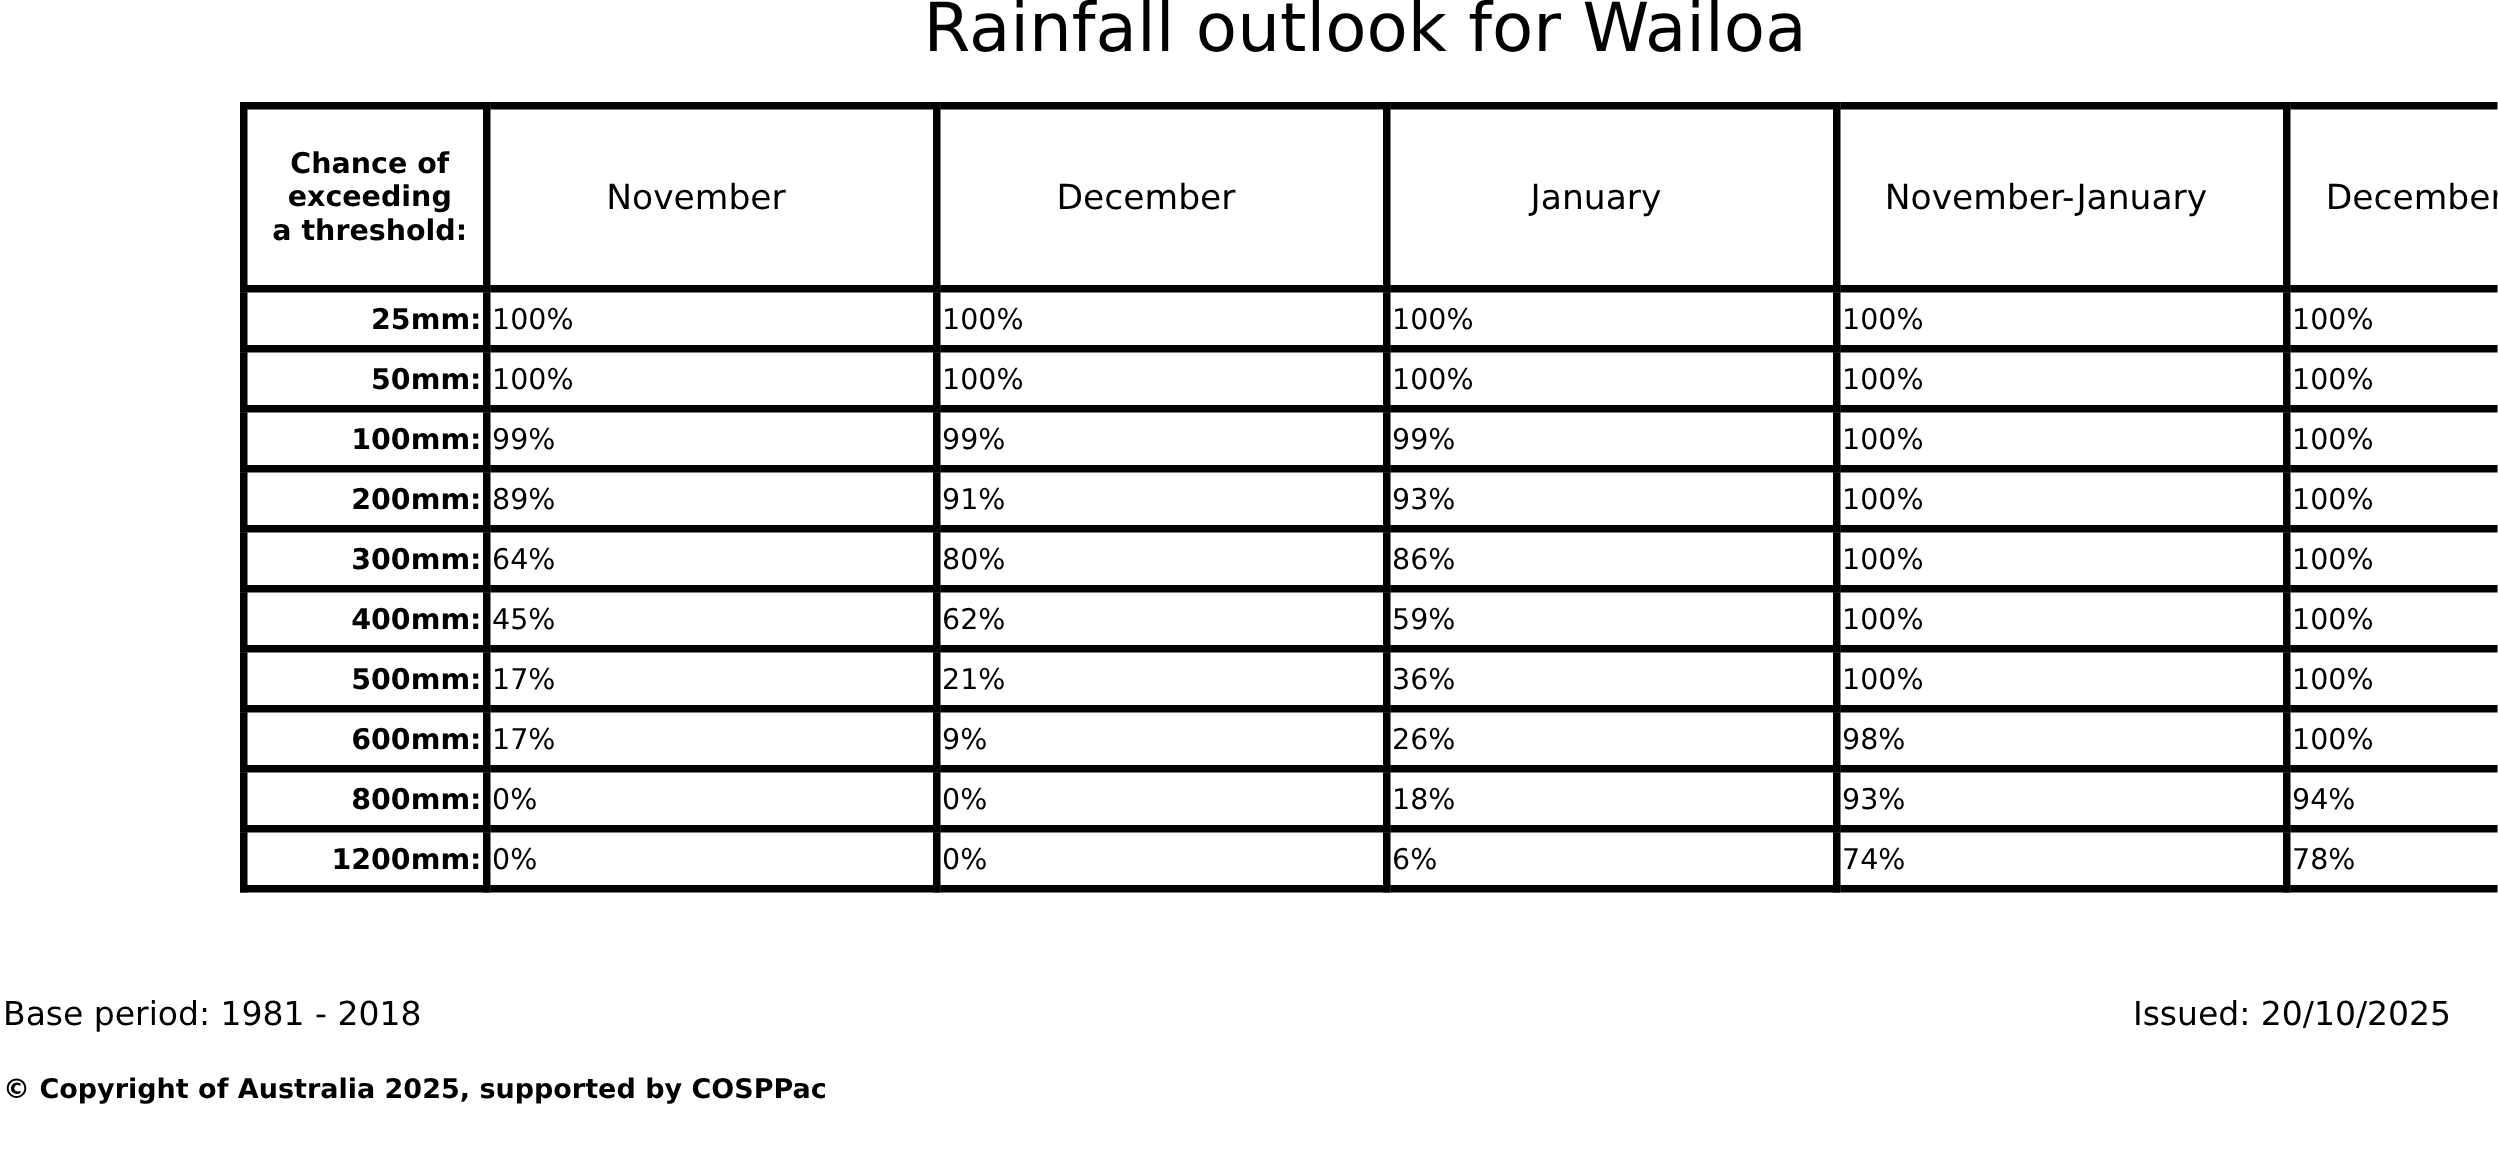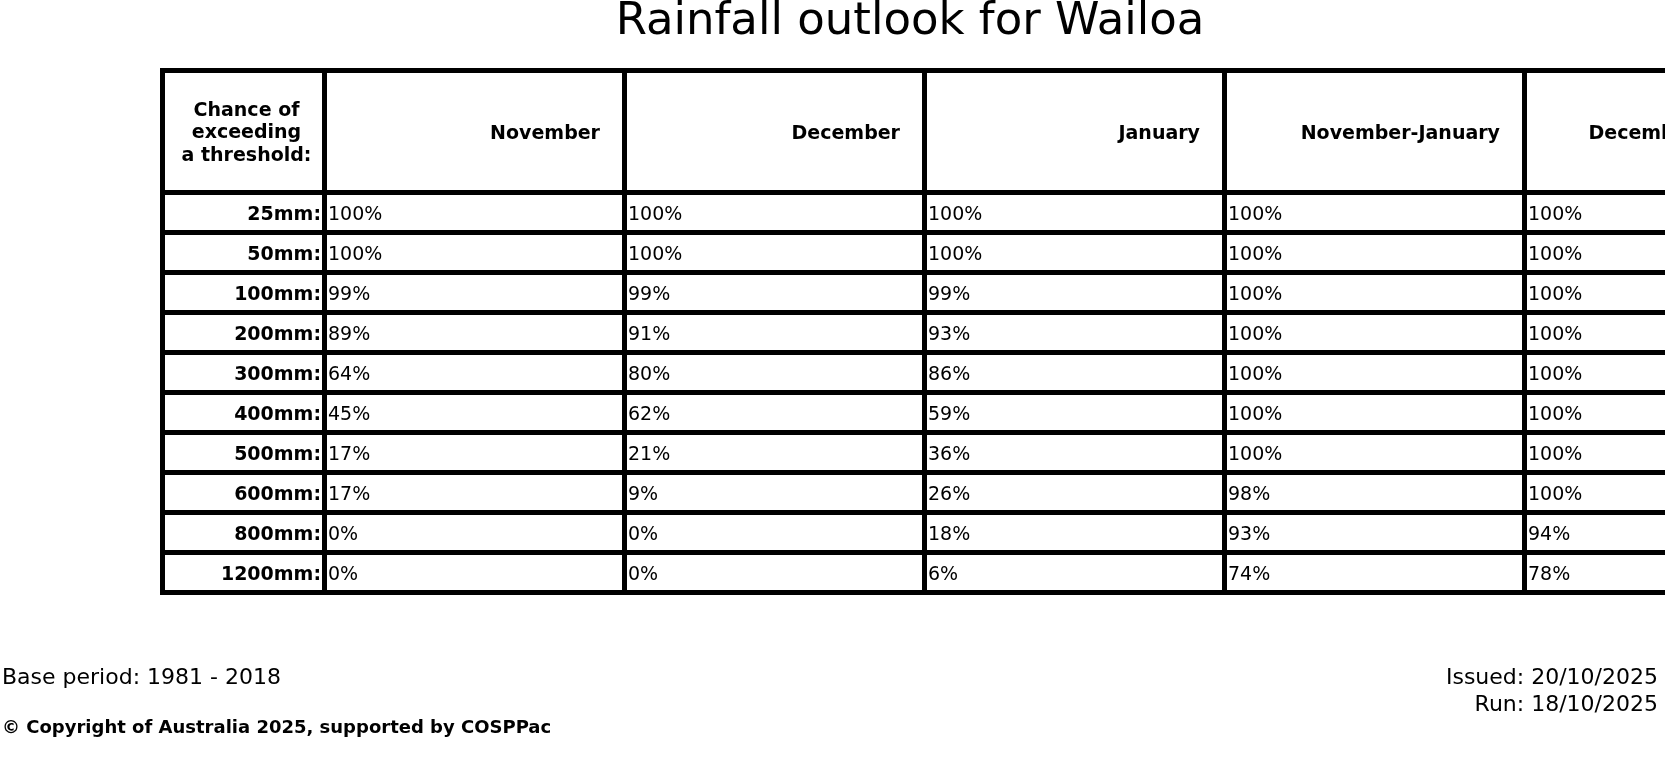--- a/index.html
+++ b/index.html
@@ -44,24 +44,23 @@
   tr.data-row   { height: 40px; }
   th.corner {
     text-align: center;
     padding: 0 6px 0 12px;
     font-weight: bold;
     font-size: 19px;
     line-height: 1.18;
     white-space: pre-line;
   }
   th.col-h {
-    text-align: right;
     padding-right: 22px;
-    font-weight: bold;
-    font-size: 19px;
+    font-weight: normal;
+    font-size: 23px;
     white-space: nowrap;
   }
   th.row-label {
     text-align: right;
     padding-left: 12px;
     font-weight: bold;
     font-size: 19px;
     white-space: nowrap;
   }
   td.val {
@@ -74,21 +73,21 @@
   .footer-left {
     position: absolute;
     left: 2px;
     top: 663px;
     font-size: 22px;
     line-height: 27px;
     text-align: left;
   }
   .footer-right {
     position: absolute;
-    right: 7px;
+    right: 31px;
     top: 663px;
     font-size: 22px;
     line-height: 27px;
     text-align: right;
   }
   .copyright {
     position: absolute;
     left: 2px;
     top: 716px;
     font-size: 18px;
@@ -196,16 +195,15 @@
       </tr>
     </tbody>
 </table>
 
 <div class="footer-left">
   <div>Base period: 1981 - 2018</div>
 </div>
 
 <div class="footer-right">
   <div>Issued: 20/10/2025</div>
-  <div>Run: 18/10/2025</div>
 </div>
 
 <div class="copyright">© Copyright of Australia 2025, supported by COSPPac</div>
 
 </body></html>

